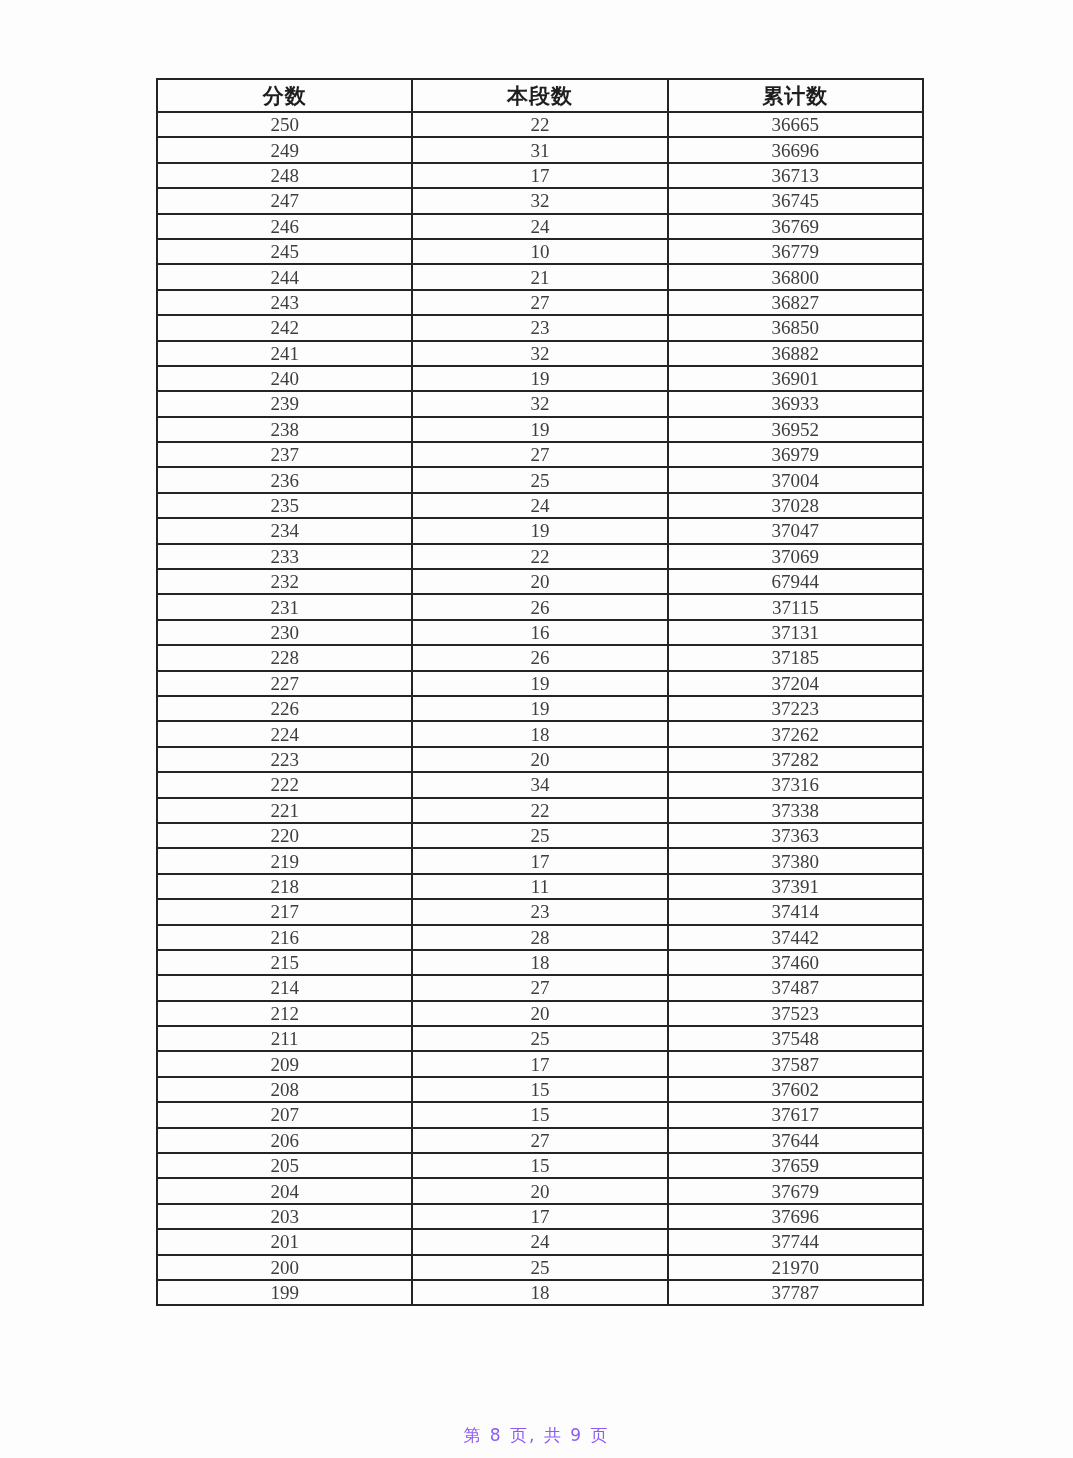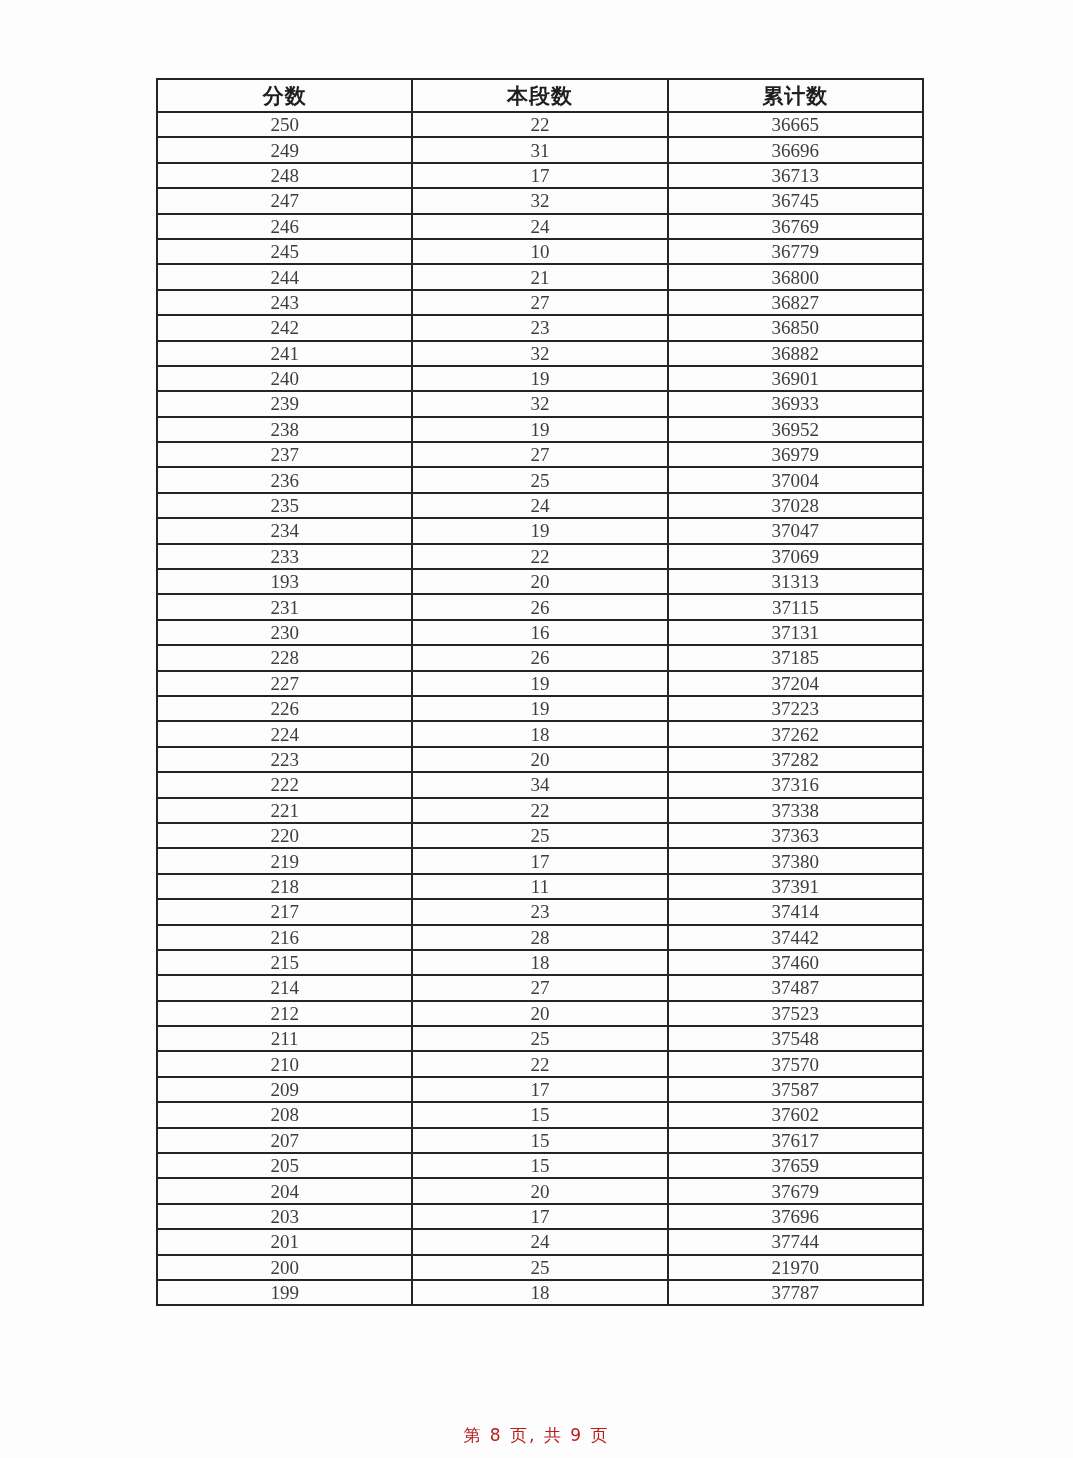--- a/index.html
+++ b/index.html
@@ -47,21 +47,21 @@
     color: #3d3d3d;
     line-height: 1;
   }
   .footer {
     position: absolute;
     left: 0;
     top: 1424px;
     width: 100%;
     text-align: center;
     font-size: 17px;
-    color: #b91c1c;
+    color: #8b5cf6;
     letter-spacing: 2px;
     font-family: "DejaVu Sans", "Liberation Sans", sans-serif;
   }
 </style>
 </head>
 <body>
 
 <div class="page">
 
   <table class="score-table">
@@ -157,23 +157,23 @@
           <td>234</td>
           <td>19</td>
           <td>37047</td>
         </tr>
         <tr>
           <td>233</td>
           <td>22</td>
           <td>37069</td>
         </tr>
         <tr>
-          <td>193</td>
+          <td>232</td>
           <td>20</td>
-          <td>31313</td>
+          <td>67944</td>
         </tr>
         <tr>
           <td>231</td>
           <td>26</td>
           <td>37115</td>
         </tr>
         <tr>
           <td>230</td>
           <td>16</td>
           <td>37131</td>
@@ -252,40 +252,40 @@
           <td>212</td>
           <td>20</td>
           <td>37523</td>
         </tr>
         <tr>
           <td>211</td>
           <td>25</td>
           <td>37548</td>
         </tr>
         <tr>
-          <td>210</td>
-          <td>22</td>
-          <td>37570</td>
-        </tr>
-        <tr>
           <td>209</td>
           <td>17</td>
           <td>37587</td>
         </tr>
         <tr>
           <td>208</td>
           <td>15</td>
           <td>37602</td>
         </tr>
         <tr>
           <td>207</td>
           <td>15</td>
           <td>37617</td>
         </tr>
         <tr>
+          <td>206</td>
+          <td>27</td>
+          <td>37644</td>
+        </tr>
+        <tr>
           <td>205</td>
           <td>15</td>
           <td>37659</td>
         </tr>
         <tr>
           <td>204</td>
           <td>20</td>
           <td>37679</td>
         </tr>
         <tr>

